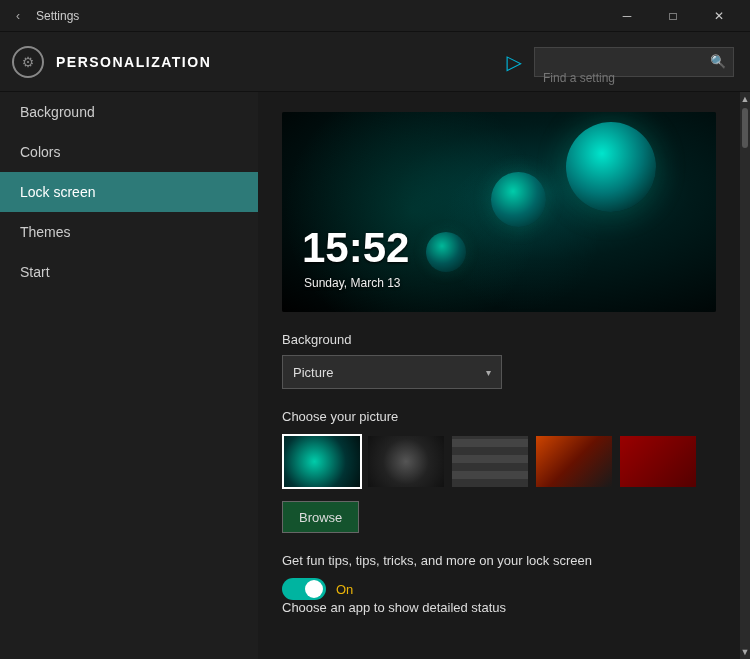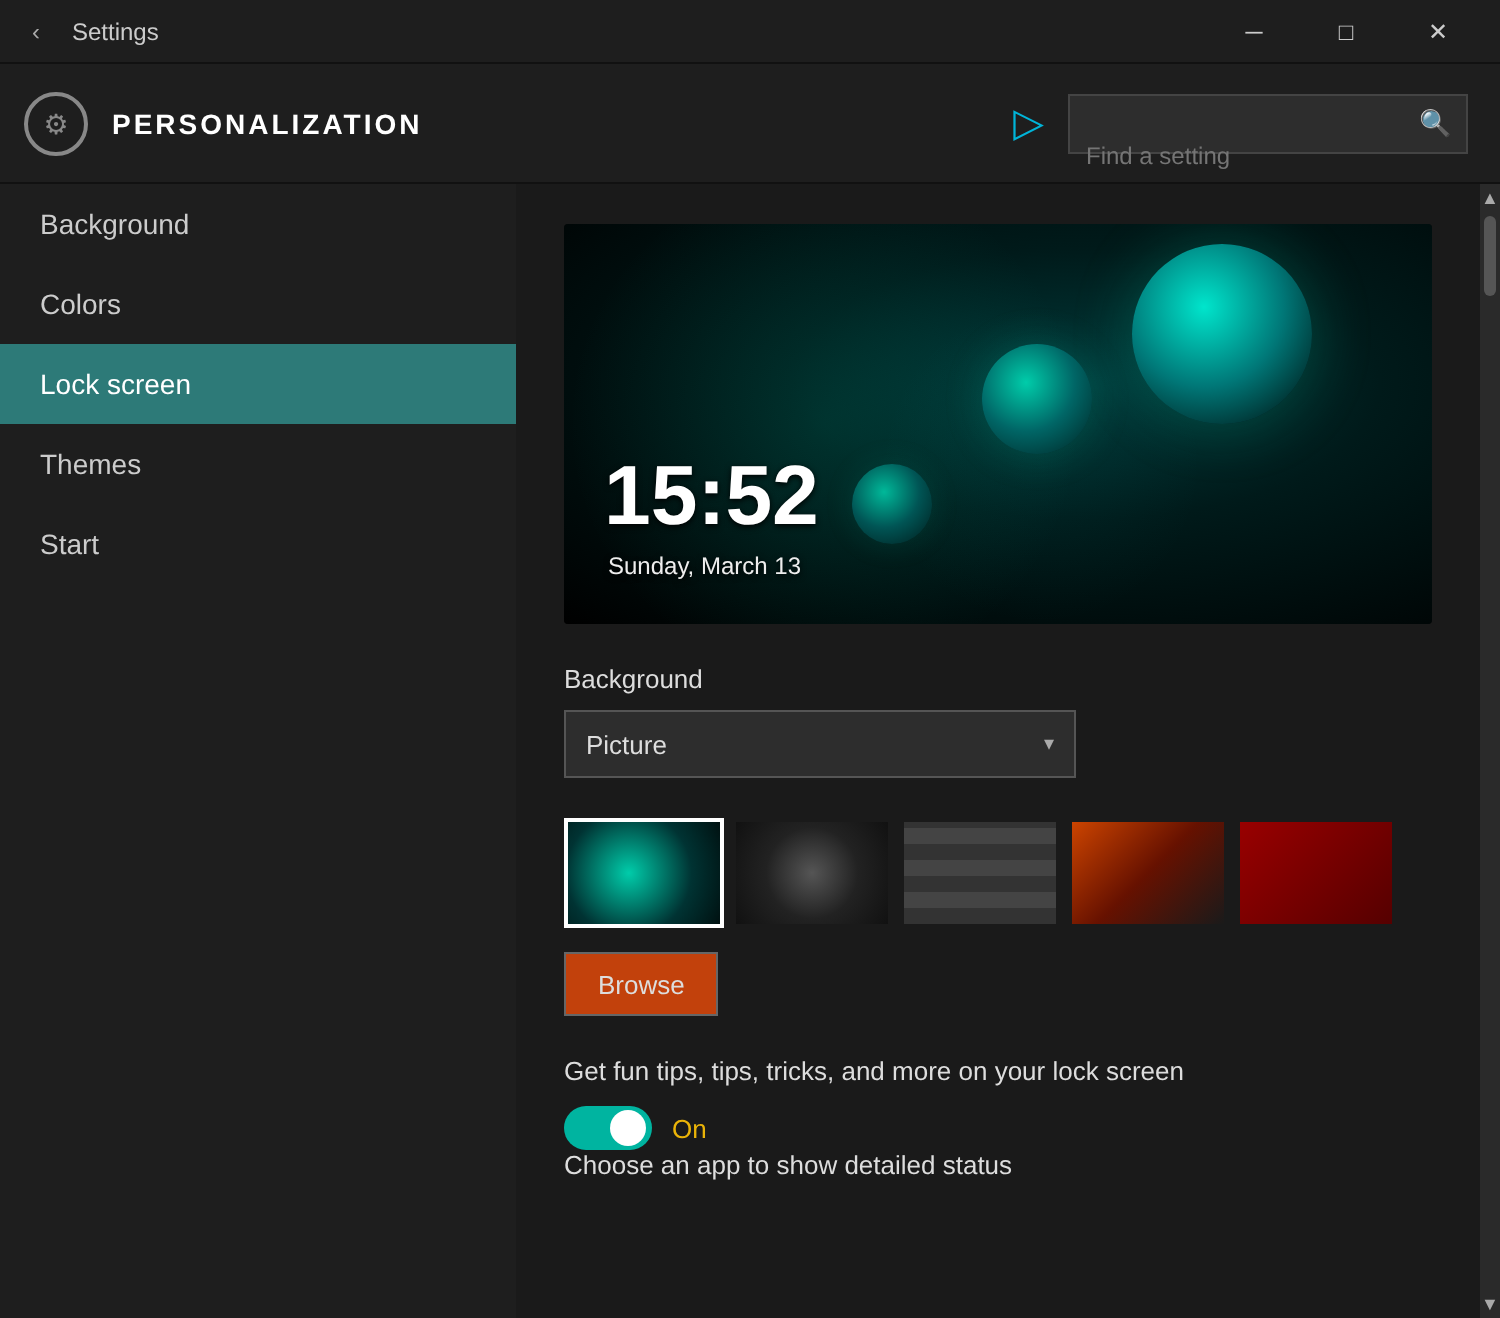--- a/index.html
+++ b/index.html
@@ -269,21 +269,21 @@
       text-shadow: 0 1px 3px #000;
     }
 
     
     .section-label {
       font-size: 13px;
       color: #ddd;
       margin-bottom: 8px;
     }
     .dropdown {
-      width: 256px;
+      width: 220px;
       height: 34px;
       background: #2d2d2d;
       border: 1px solid #555;
       display: flex;
       align-items: center;
       justify-content: space-between;
       padding: 0 10px;
       cursor: pointer;
       margin-bottom: 20px;
       color: #ddd;
@@ -327,21 +327,21 @@
     
     .thumb3 { background: repeating-linear-gradient(0deg, #333 0px, #333 8px, #444 8px, #444 16px), repeating-linear-gradient(90deg, #333 0px, #333 30px, #3a3a3a 30px, #3a3a3a 60px); }
     
     .thumb4 { background: linear-gradient(135deg, #cc4400 0%, #661100 50%, #1a1a1a 100%); }
     
     .thumb5 { background: linear-gradient(135deg, #990000 0%, #550000 100%); }
 
     .browse-btn {
       height: 32px;
       padding: 0 16px;
-      background: #c2410c;
+      background: #14532d;
       border: 1px solid #666;
       color: #ddd;
       font-size: 13px;
       cursor: pointer;
       margin-bottom: 20px;
       display: flex;
       align-items: center;
     }
 
     
@@ -456,20 +456,21 @@
         <div class="preview-time">15:52</div>
         <div class="preview-date">Sunday, March 13</div>
       </div>
 
       <div class="section-label">Background</div>
       <div class="dropdown">
         <span>Picture</span>
         <span class="dropdown-arrow">▾</span>
       </div>
 
+      <div class="choose-label">Choose your picture</div>
       <div class="picture-grid">
         <div class="pic-thumb active">
           <div class="pic-thumb-inner thumb1"></div>
         </div>
         <div class="pic-thumb">
           <div class="pic-thumb-inner thumb2"></div>
         </div>
         <div class="pic-thumb">
           <div class="pic-thumb-inner thumb3"></div>
         </div>

